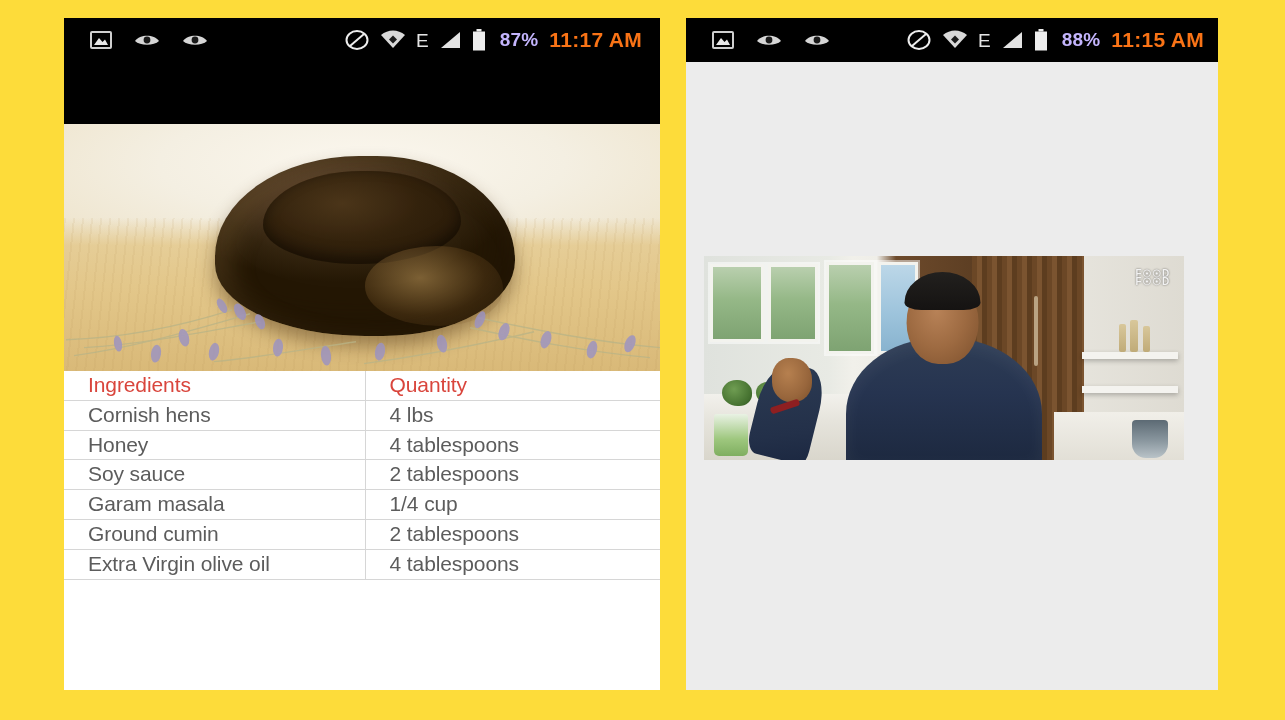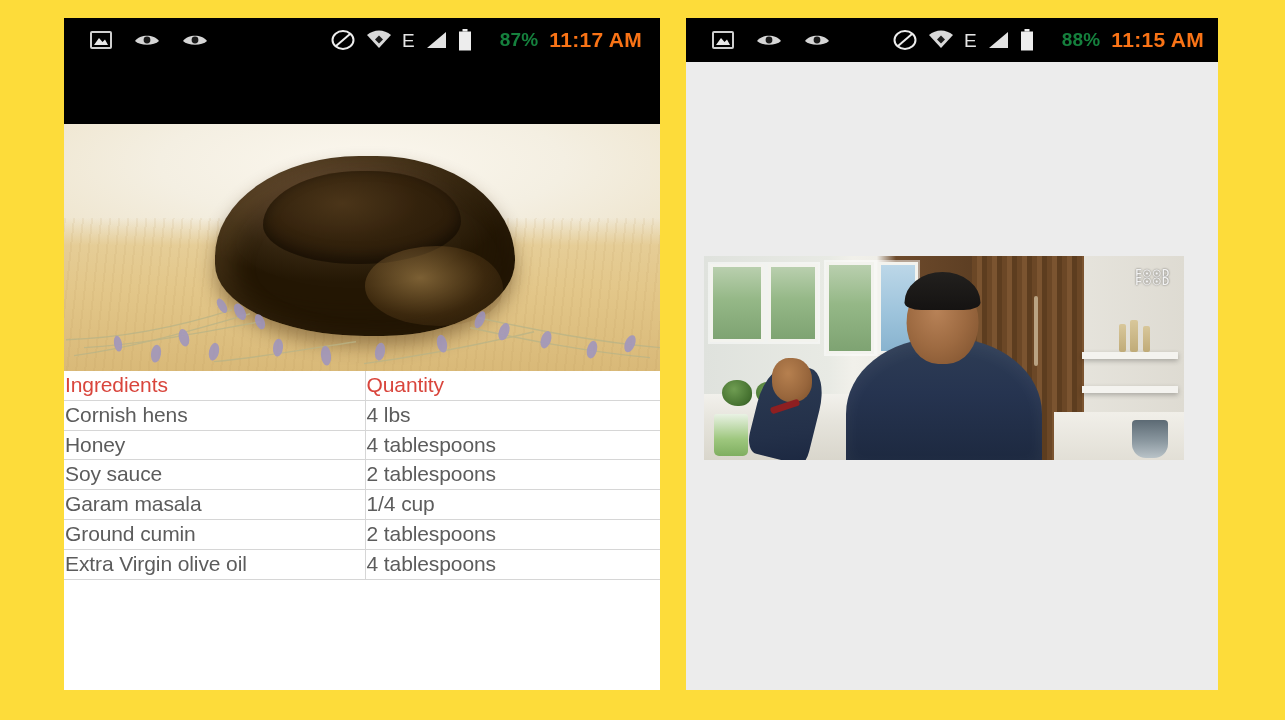--- a/index.html
+++ b/index.html
@@ -50,22 +50,22 @@
     padding-right: 18px;
   }
   .sb-right.narrow { padding-right: 14px; }
 
   .sb-icon { display: block; }
 
   .sb-battery-text {
     font-size: 19px;
     font-weight: 700;
     letter-spacing: .2px;
-    color: #15803d;
-    margin-left: 17px;
+    color: #c4b5fd;
+    margin-left: 3px;
   }
   .sb-clock {
     font-size: 21px;
     font-weight: 700;
     letter-spacing: .3px;
     color: #f97316;
     margin-left: 0;
     white-space: nowrap;
   }
   .sb-edge {
@@ -179,21 +179,21 @@
     border-collapse: collapse;
     table-layout: fixed;
     background: #fff;
   }
   .ing-table col.c1 { width: 301px; }
   .ing-table col.c2 { width: 295px; }
 
   .ing-table th,
   .ing-table td {
     height: 28.8px;
-    padding: 0 0 0 1px;
+    padding: 0 0 0 24px;
     text-align: left;
     font-size: 21px;
     font-weight: 400;
     color: #5c5c5c;
     border-bottom: 1px solid #d6d6d6;
     border-right: 1px solid #d6d6d6;
     white-space: nowrap;
     overflow: hidden;
     line-height: 28.8px;
     letter-spacing: -.1px;

